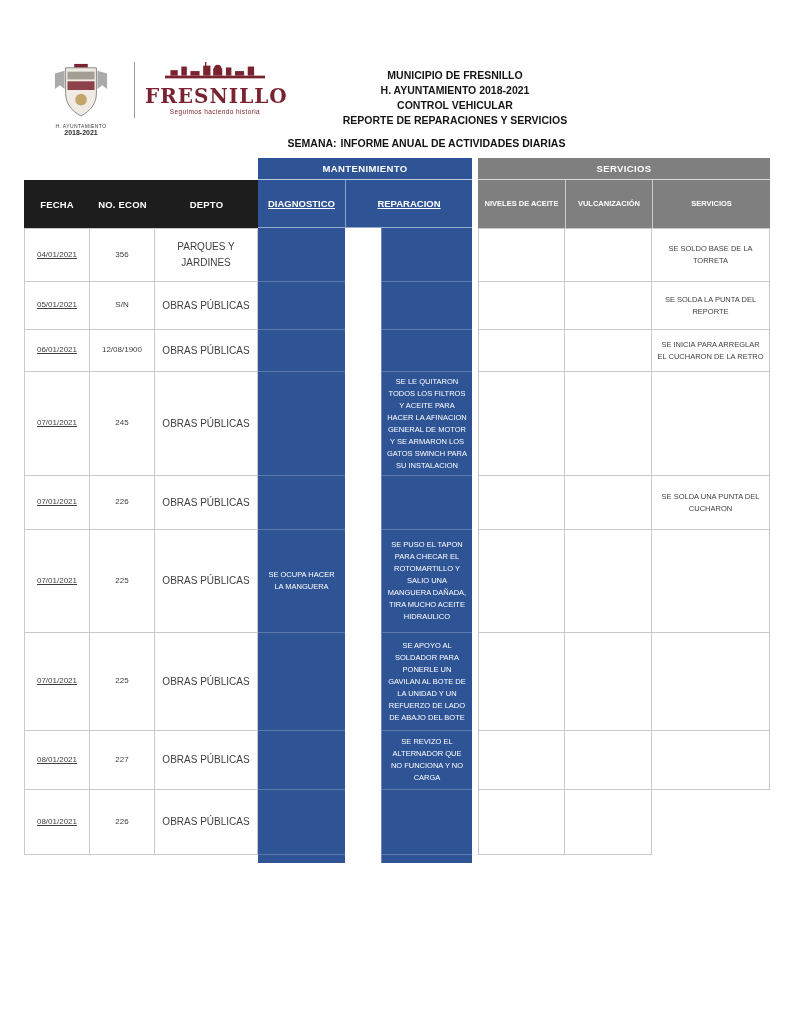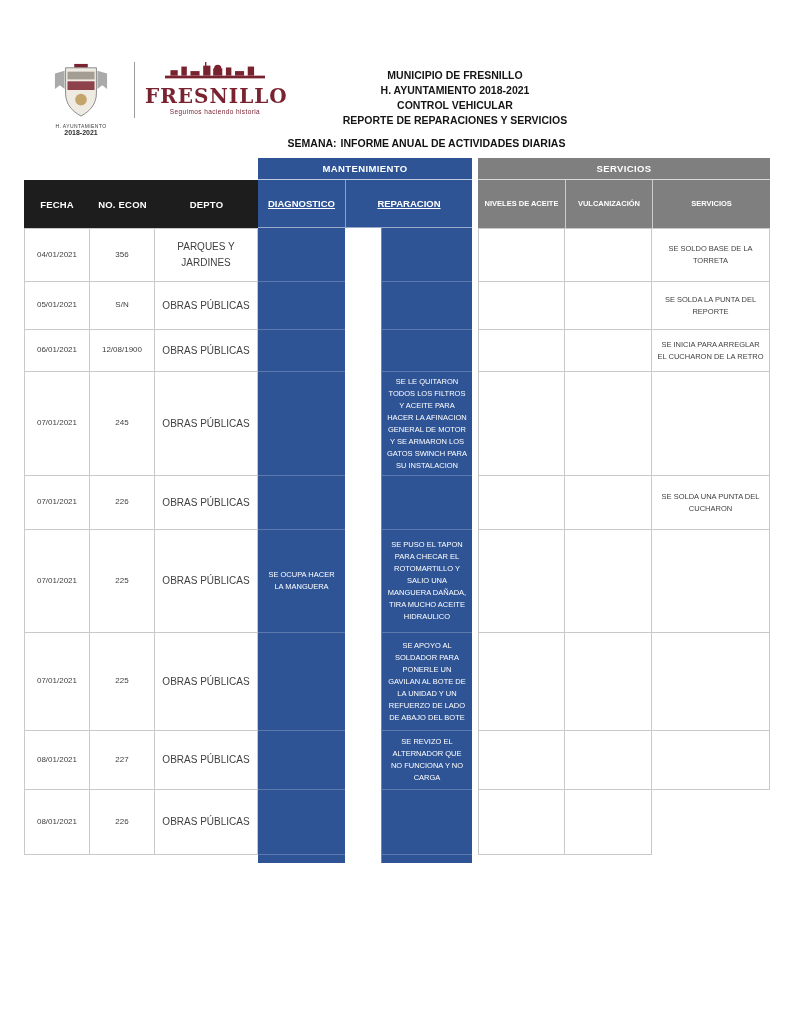--- a/index.html
+++ b/index.html
@@ -52,21 +52,21 @@
           border-bottom:1px solid rgba(255,255,255,.5);text-decoration:underline;}
   .h-blue.sep{border-left:1px solid rgba(255,255,255,.45);}
   .h-gray{background:var(--services-gray);color:#fff;font-weight:bold;font-size:7.5px;white-space:nowrap;}
   .h-gray.sep{border-left:1px solid rgba(255,255,255,.6);}
   .h-gap{background:#fff;}
 
   
   .cb{background:#fff;border-right:1px solid var(--table-border);border-bottom:1px solid var(--table-border);}
   .cl{border-left:1px solid var(--table-border);}
   .trow.first .cb{border-top:1px solid var(--table-border);}
-  .c-fecha{font-size:8px;}
+  .c-fecha{font-size:8px;text-decoration:underline;}
   .c-econ{font-size:8px;}
   .c-depto{font-size:10px;}
   .c-blue{background:var(--accent-blue);color:#ffffff;border-bottom:1px solid rgba(255,255,255,.22);}
   .c-blue.c-rep{border-left:1px solid rgba(255,255,255,.3);margin-left:36px;}
   .c-gap{background:#fff;}
   .c-empty{background:#fff;}
 
   .strip{min-height:8px;}
   .strip .c-blue{border-bottom:none;}
 </style>

